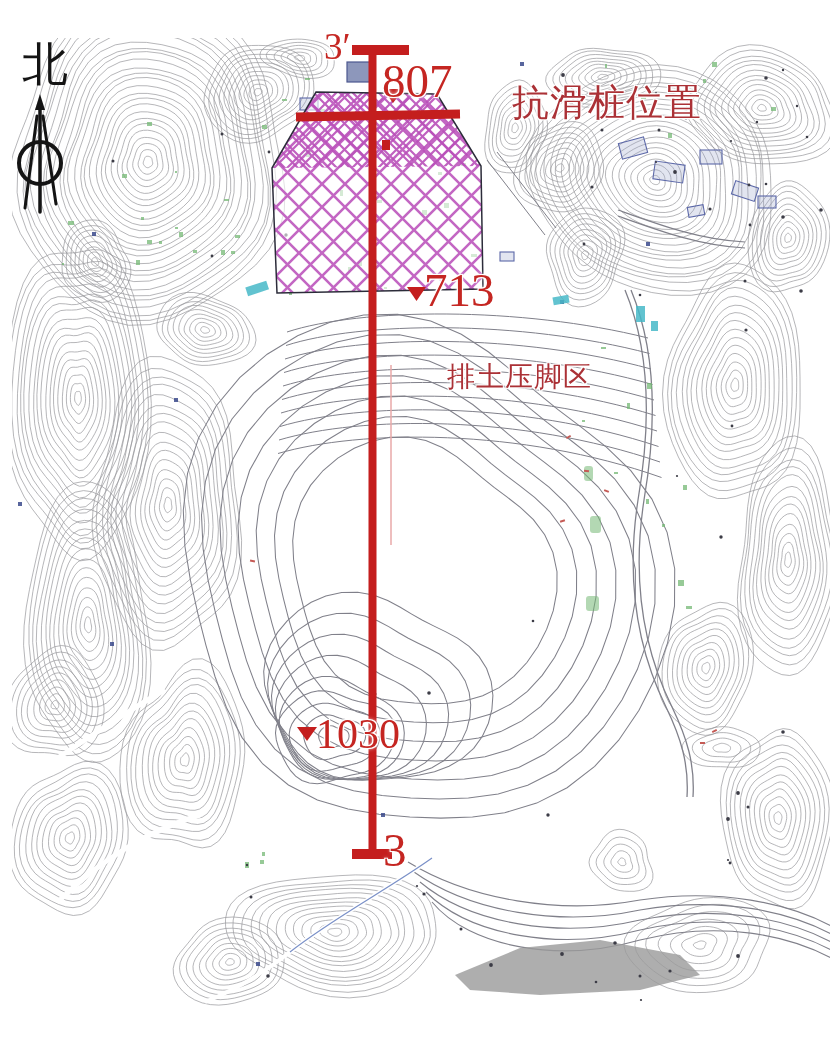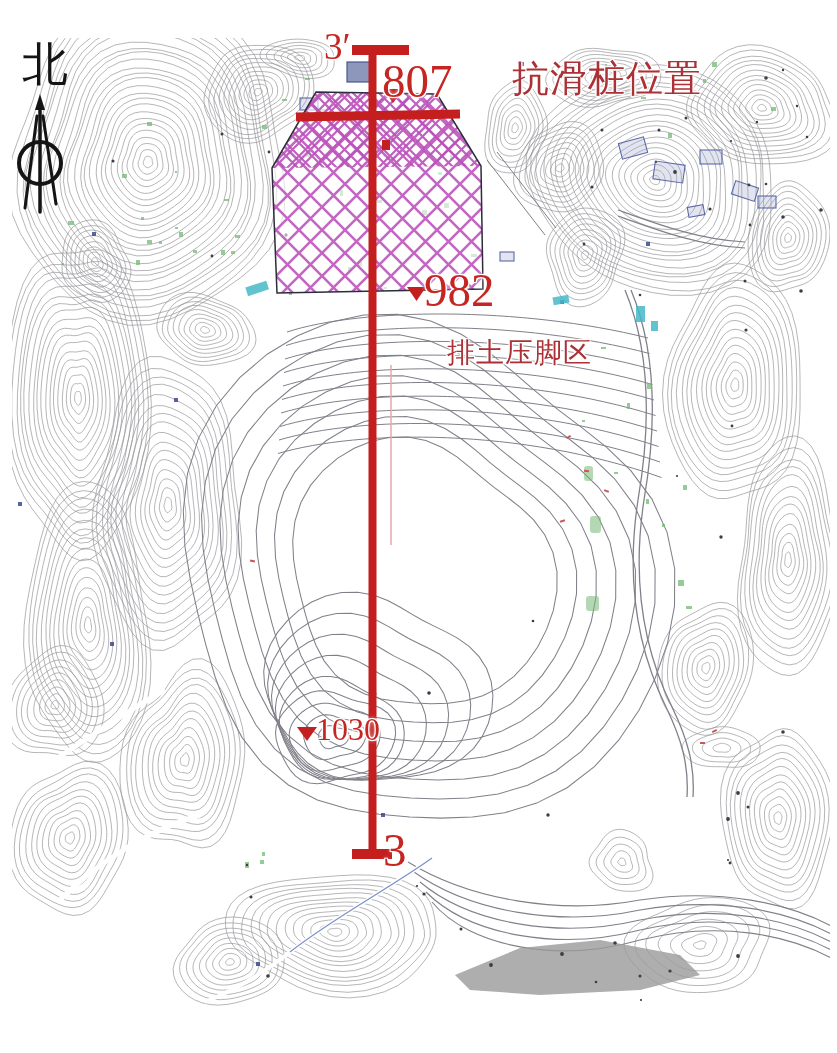--- a/index.html
+++ b/index.html
@@ -2,26 +2,26 @@
 <html><head>
 <meta charset="utf-8">
 <style>
   html,body{margin:0;padding:0;background:#fff;}
   .map{position:relative;width:837px;height:1053px;background:#ffffff;overflow:hidden;
        font-family:"Liberation Serif","DejaVu Serif",serif;}
   svg.layer{position:absolute;left:0;top:0;}
   .lbl{position:absolute;line-height:1;white-space:nowrap;
        text-shadow:-1px -1px 0 #fff,1px -1px 0 #fff,-1px 1px 0 #fff,1px 1px 0 #fff,0 0 3px #fff,0 0 5px #fff;}
   .num{color:#c52622;font-size:47px;}
-  .cn{color:#ab3136;font-size:37px;letter-spacing:1px;}
+  .cn{color:#ab3136;font-size:37px;letter-spacing:1px;margin-top:24px;}
   .north-char{color:#141414;font-size:46px;text-shadow:none;}
   #lbl-3p{left:324px;top:28px;font-size:37px;}
   #lbl-807{left:382px;top:58px;}
   #lbl-865{left:424px;top:267px;}
-  #lbl-1030{left:316px;top:713px;font-size:32px;}
+  #lbl-1030{left:316px;top:713px;font-size:42px;}
   #lbl-3{left:383px;top:827px;}
   #lbl-pile{left:512px;top:60px;}
   #lbl-toe{left:447px;top:339px;font-size:28px;}
   #lbl-north{left:22px;top:42px;}
 </style>
 </head>
 <body>
 
 <div class="map">
 
@@ -577,18 +577,18 @@
       <line x1="40" y1="102" x2="40" y2="212" stroke-width="3.5"></line>
       <circle cx="40" cy="163" r="21" stroke-width="4"></circle>
       <line x1="37" y1="116" x2="25" y2="208" stroke-width="3"></line>
       <line x1="43" y1="116" x2="56" y2="204" stroke-width="3"></line>
     </g>
   </svg>
 
   <div class="lbl north-char" id="lbl-north">北</div>
   <div class="lbl num" id="lbl-3p">3′</div>
   <div class="lbl num" id="lbl-807">807</div>
-  <div class="lbl num" id="lbl-865">982</div>
+  <div class="lbl num" id="lbl-865">713</div>
   <div class="lbl num" id="lbl-1030">1030</div>
   <div class="lbl num" id="lbl-3">3</div>
   <div class="lbl cn" id="lbl-pile">抗滑桩位置</div>
   <div class="lbl cn" id="lbl-toe">排土压脚区</div>
 </div>
 
 </body></html>

